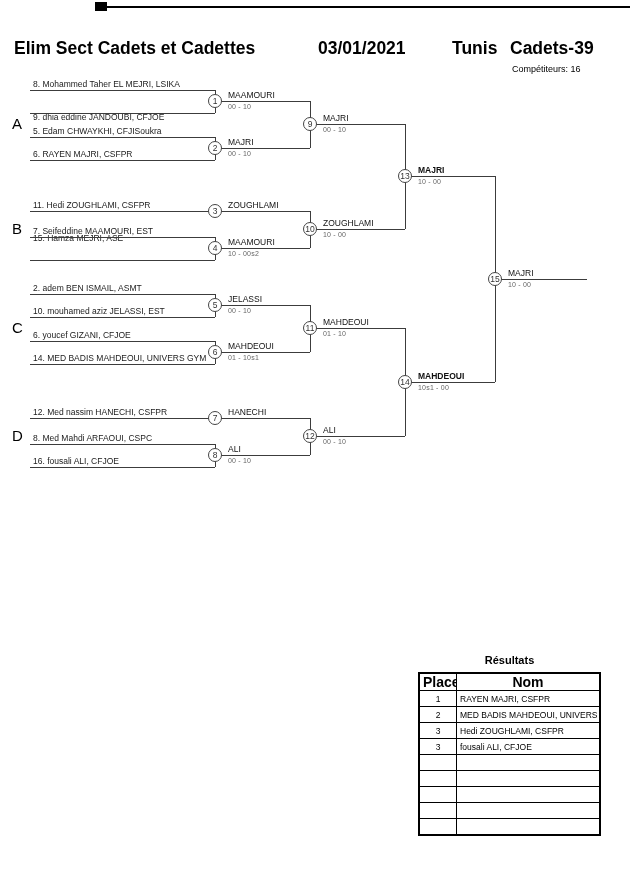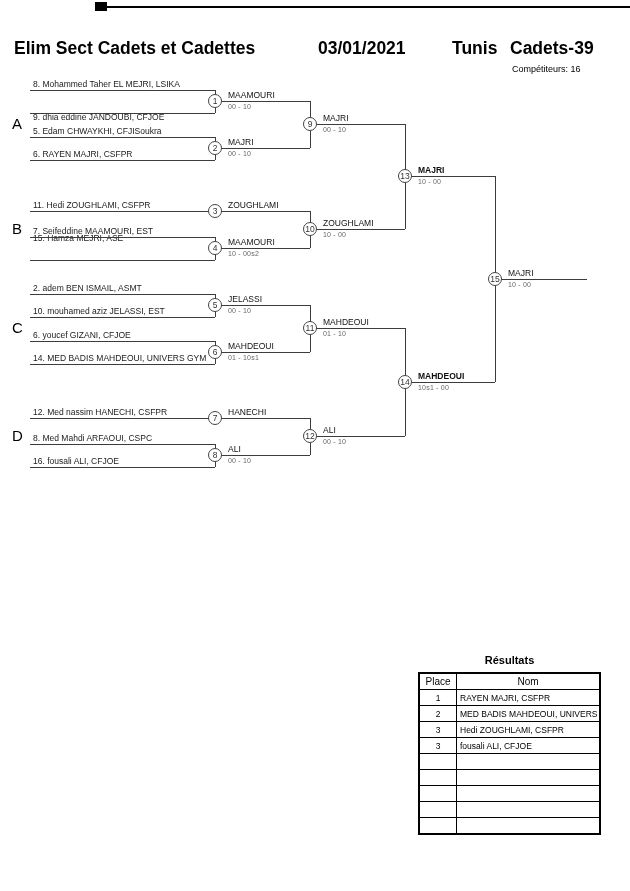--- a/index.html
+++ b/index.html
@@ -18,21 +18,21 @@
             display:flex; align-items:center; justify-content:center; z-index:3; }
   .pool { position:absolute; left:12px; font-size:15px; color:#000; }
   .title { position:absolute; top:38px; font-size:17.5px; font-weight:bold; color:#000; white-space:nowrap; }
   .comp-count { position:absolute; left:512px; top:64px; font-size:9px; color:#000; }
   .top-mark { position:absolute; left:95px; top:2px; width:12px; height:9px; background:#000; }
   .top-line { position:absolute; left:95px; top:6px; width:535px; height:2px; background:#000; }
   .results { position:absolute; left:418px; top:654px; width:183px; }
   .results-title { text-align:center; font-weight:bold; font-size:11px; margin:0 0 6px 0; }
   table.res { border-collapse:collapse; width:183px; border:2px solid #000; table-layout:fixed; }
   .res th, .res td { border:1px solid #000; height:15px; padding:0 3px; overflow:hidden; white-space:nowrap; }
-  .res th { font-size:10px; font-weight:normal; }
+  .res th { font-size:14px; font-weight:bold; }
   .res th.place, .res td.place { width:30px; }
   .res td.place { text-align:center; font-size:8.5px; }
   .res td.nom { font-size:8.5px; text-align:left; }
 </style>
 </head>
 <body>
 
 <div class="top-mark"></div>
 <div class="top-line"></div>
 

